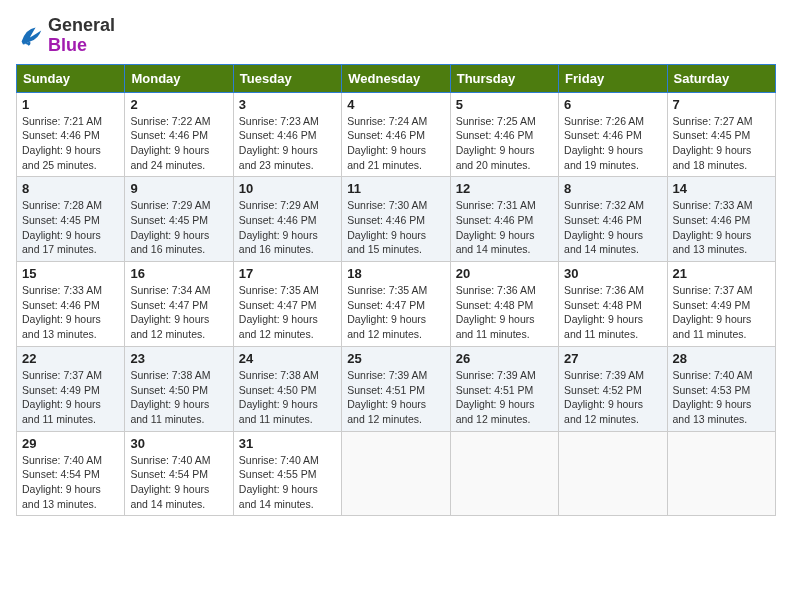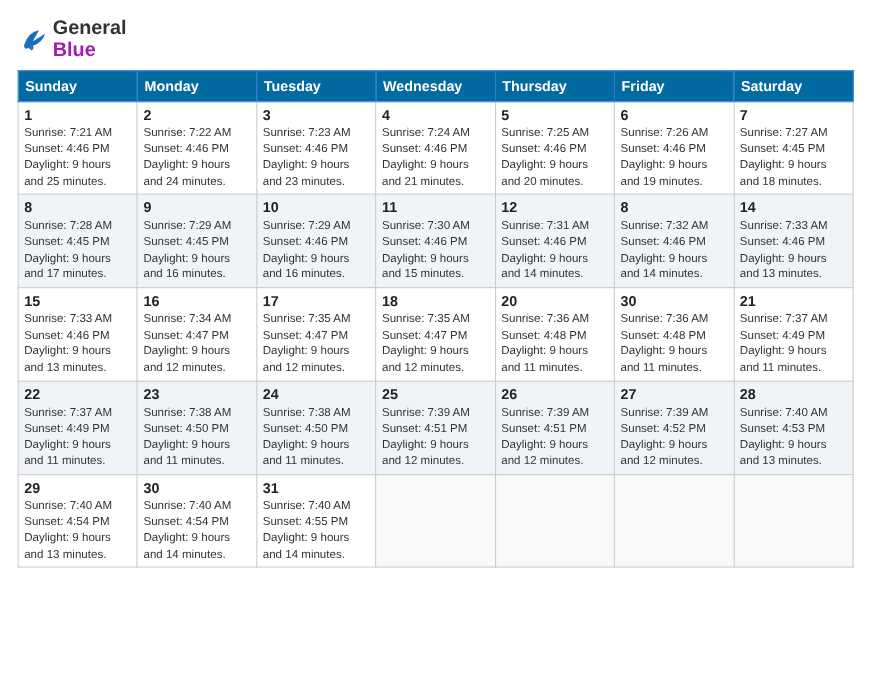--- a/index.html
+++ b/index.html
@@ -5,23 +5,24 @@
     * { box-sizing: border-box; margin: 0; padding: 0; }
     body {
       font-family: Arial, sans-serif;
       background: #fff;
       width: 792px;
       min-height: 612px;
       padding: 16px;
     }
     .header {
       display: flex;
-      justify-content: flex-start;
+      justify-content: flex-end;
       align-items: flex-start;
       margin-bottom: 8px;
+      flex-direction: column;
     }
     .logo {
       display: flex;
       align-items: center;
       gap: 4px;
     }
     .logo-text {
       font-size: 18px;
       font-weight: bold;
       line-height: 1.1;
@@ -43,21 +44,21 @@
     .subtitle {
       font-size: 14px;
       color: #444;
     }
     .calendar {
       width: 100%;
       border-collapse: collapse;
       font-size: 11px;
     }
     .calendar th {
-      background: #0369a1;
+      background: #4d7c0f;
       color: #fff;
       text-align: left;
       padding: 6px 6px;
       font-size: 13px;
       font-weight: bold;
       border: 1px solid #2d7dd2;
     }
     .calendar td {
       border: 1px solid #ccc;
       vertical-align: top;

